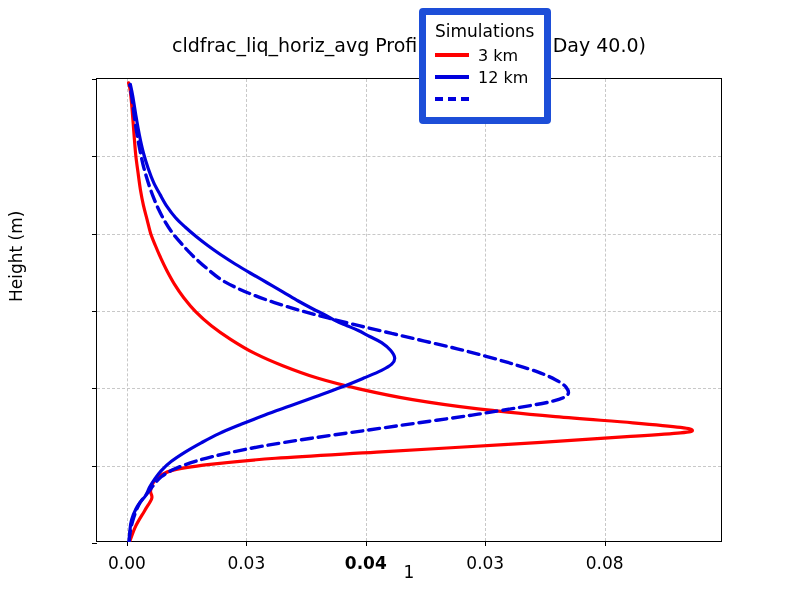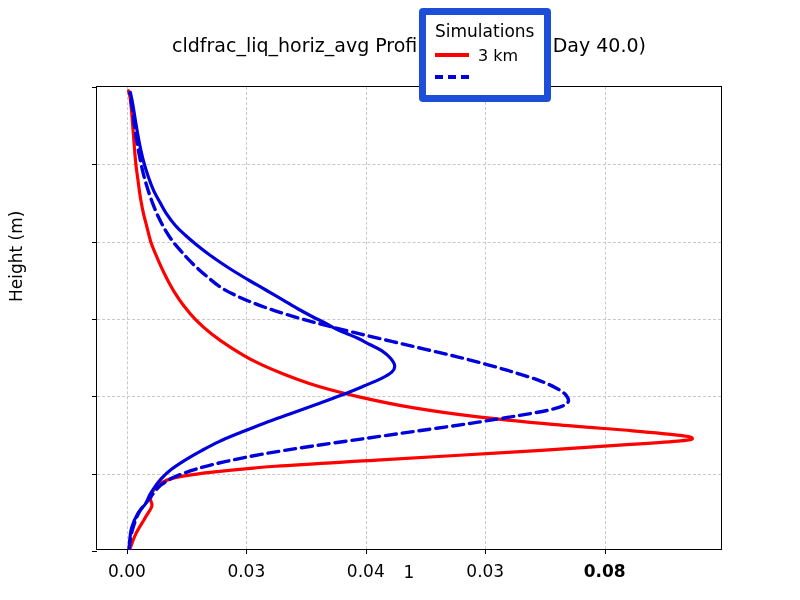--- a/index.html
+++ b/index.html
@@ -1,19 +1,19 @@
 <!DOCTYPE html>
 <html><head>
 <meta charset="utf-8">
 <style>
   html,body{margin:0;padding:0;}
   body{width:800px;height:600px;background:#ffffff;font-family:"DejaVu Sans",sans-serif;overflow:hidden;}
   #fig{position:relative;width:800px;height:600px;}
   #title{position:absolute;left:96px;top:34px;width:626px;text-align:center;font-size:19px;color:#000;}
-  #plot{position:absolute;left:96px;top:86px;width:626px;height:464px;border:1.3px solid #000;box-sizing:border-box;background:#fff;}
+  #plot{position:absolute;left:96px;top:78px;width:626px;height:464px;border:1.3px solid #000;box-sizing:border-box;background:#fff;}
   #grid{position:absolute;inset:0;}
   .gl{position:absolute;background:transparent;}
   .gv{width:0;border-left:1.6px dashed #c8c8c8;top:0;bottom:0;}
   .gh{height:0;border-top:1.6px dashed #c8c8c8;left:0;right:0;}
   #curves{position:absolute;inset:0;}
   .ytickmark{position:absolute;left:-5px;width:5px;height:0;border-top:1.3px solid #000;}
   .xtick{position:absolute;top:474px;transform:translateX(-50%);font-size:17px;color:#000;white-space:nowrap;}
   .xtickmark{position:absolute;bottom:-5px;height:5px;width:0;border-left:1.3px solid #000;}
   #ylabel{position:absolute;left:6px;top:302px;transform:rotate(-90deg);transform-origin:left top;font-size:17px;color:#000;white-space:nowrap;}
   #xlabel{position:absolute;left:96px;top:562px;width:626px;text-align:center;font-size:17px;color:#000;}
@@ -45,25 +45,25 @@
         <div class="gl gh" style="top: 232px;"></div>
         <div class="gl gh" style="top: 154.667px;"></div>
         <div class="gl gh" style="top: 77.3333px;"></div>
       </div>
     <div id="axisticks">
         <div class="xtickmark" style="left: 29.8664px;"></div>
         <div class="xtick" style="left: 29.8664px;">0.00</div>
         <div class="xtickmark" style="left: 149.332px;"></div>
         <div class="xtick" style="left: 149.332px;">0.03</div>
         <div class="xtickmark" style="left: 268.798px;"></div>
-        <div class="xtick" style="left: 268.798px;">0.04</div>
+        <div class="xtick" style="left: 268.798px; font-weight: bold;">0.04</div>
         <div class="xtickmark" style="left: 388.263px;"></div>
         <div class="xtick" style="left: 388.263px;">0.03</div>
         <div class="xtickmark" style="left: 507.729px;"></div>
-        <div class="xtick" style="left: 507.729px; font-weight: bold;">0.08</div>
+        <div class="xtick" style="left: 507.729px;">0.08</div>
         <div class="ytickmark" style="top: 464px;"></div>
         <div class="ytickmark" style="top: 386.667px;"></div>
         <div class="ytickmark" style="top: 309.333px;"></div>
         <div class="ytickmark" style="top: 232px;"></div>
         <div class="ytickmark" style="top: 154.667px;"></div>
         <div class="ytickmark" style="top: 77.3333px;"></div>
         <div class="ytickmark" style="top: 0px;"></div>
       </div>
     <svg id="curves" viewBox="0 0 626 464" preserveAspectRatio="none">
         <path d="M 32.85 464.00 C 33.85 461.42, 36.34 453.69, 38.83 448.53 C 41.32 443.38, 45.10 437.71, 47.79 433.07 C 50.47 428.43, 53.96 424.04, 54.95 420.69 C 55.95 417.34, 53.16 416.05, 53.76 412.96 C 54.36 409.87, 55.05 405.48, 58.54 402.13 C 62.02 398.78, 65.51 395.43, 74.67 392.85 C 83.83 390.28, 96.07 388.73, 113.49 386.67 C 130.91 384.60, 151.32 382.54, 179.20 380.48 C 207.07 378.42, 241.92 376.61, 280.74 374.29 C 319.57 371.97, 370.34 369.14, 412.16 366.56 C 453.97 363.98, 502.75 360.76, 531.62 358.83 C 560.49 356.89, 574.43 355.99, 585.38 354.96 C 596.33 353.93, 597.33 353.54, 597.33 352.64 C 597.33 351.74, 595.34 350.84, 585.38 349.55 C 575.43 348.26, 558.50 346.71, 537.60 344.91 C 516.69 343.10, 485.83 341.04, 459.94 338.72 C 434.06 336.40, 406.18 333.82, 382.29 330.99 C 358.40 328.15, 336.49 325.06, 316.58 321.71 C 296.67 318.36, 278.75 314.49, 262.82 310.88 C 246.90 307.27, 233.75 303.92, 221.01 300.05 C 208.27 296.19, 196.82 291.80, 186.37 287.68 C 175.91 283.56, 166.95 279.69, 158.29 275.31 C 149.63 270.92, 141.67 266.03, 134.40 261.39 C 127.13 256.75, 120.56 252.11, 114.69 247.47 C 108.81 242.83, 103.74 238.19, 99.16 233.55 C 94.58 228.91, 90.79 224.27, 87.21 219.63 C 83.63 214.99, 80.54 210.35, 77.65 205.71 C 74.77 201.07, 72.18 196.17, 69.89 191.79 C 67.60 187.40, 65.81 183.54, 63.91 179.41 C 62.02 175.29, 60.23 171.16, 58.54 167.04 C 56.85 162.92, 55.15 159.05, 53.76 154.67 C 52.37 150.28, 51.37 145.39, 50.18 140.75 C 48.98 136.11, 47.69 131.72, 46.59 126.83 C 45.50 121.93, 44.50 116.77, 43.60 111.36 C 42.71 105.95, 42.01 100.28, 41.22 94.35 C 40.42 88.42, 39.52 82.49, 38.83 75.79 C 38.13 69.08, 37.63 61.61, 37.03 54.13 C 36.44 46.66, 35.84 37.89, 35.24 30.93 C 34.65 23.97, 34.05 16.88, 33.45 12.37 C 32.85 7.86, 31.96 5.28, 31.66 3.87" fill="none" stroke="#ff0000" stroke-width="3.2" stroke-linecap="round" stroke-linejoin="round"></path>
@@ -73,18 +73,22 @@
   </div>
 
   <div id="legend">
     <div class="ltitle">Simulations</div>
     <div id="legend-rows">
         <div class="lrow">
           <div class="lswatch" style="border-top: 4px solid rgb(255, 0, 0);"></div>
           <span class="llabel">3 km</span>
         </div>
         <div class="lrow">
+          <div class="lswatch" style="border-top: 4px solid rgb(0, 0, 221);"></div>
+          <span class="llabel">12 km</span>
+        </div>
+        <div class="lrow">
           <div class="lswatch" style="border-top: 4px dashed rgb(0, 0, 221);"></div>
         </div>
       </div>
   </div>
 
 </div>
 
 </body></html>

